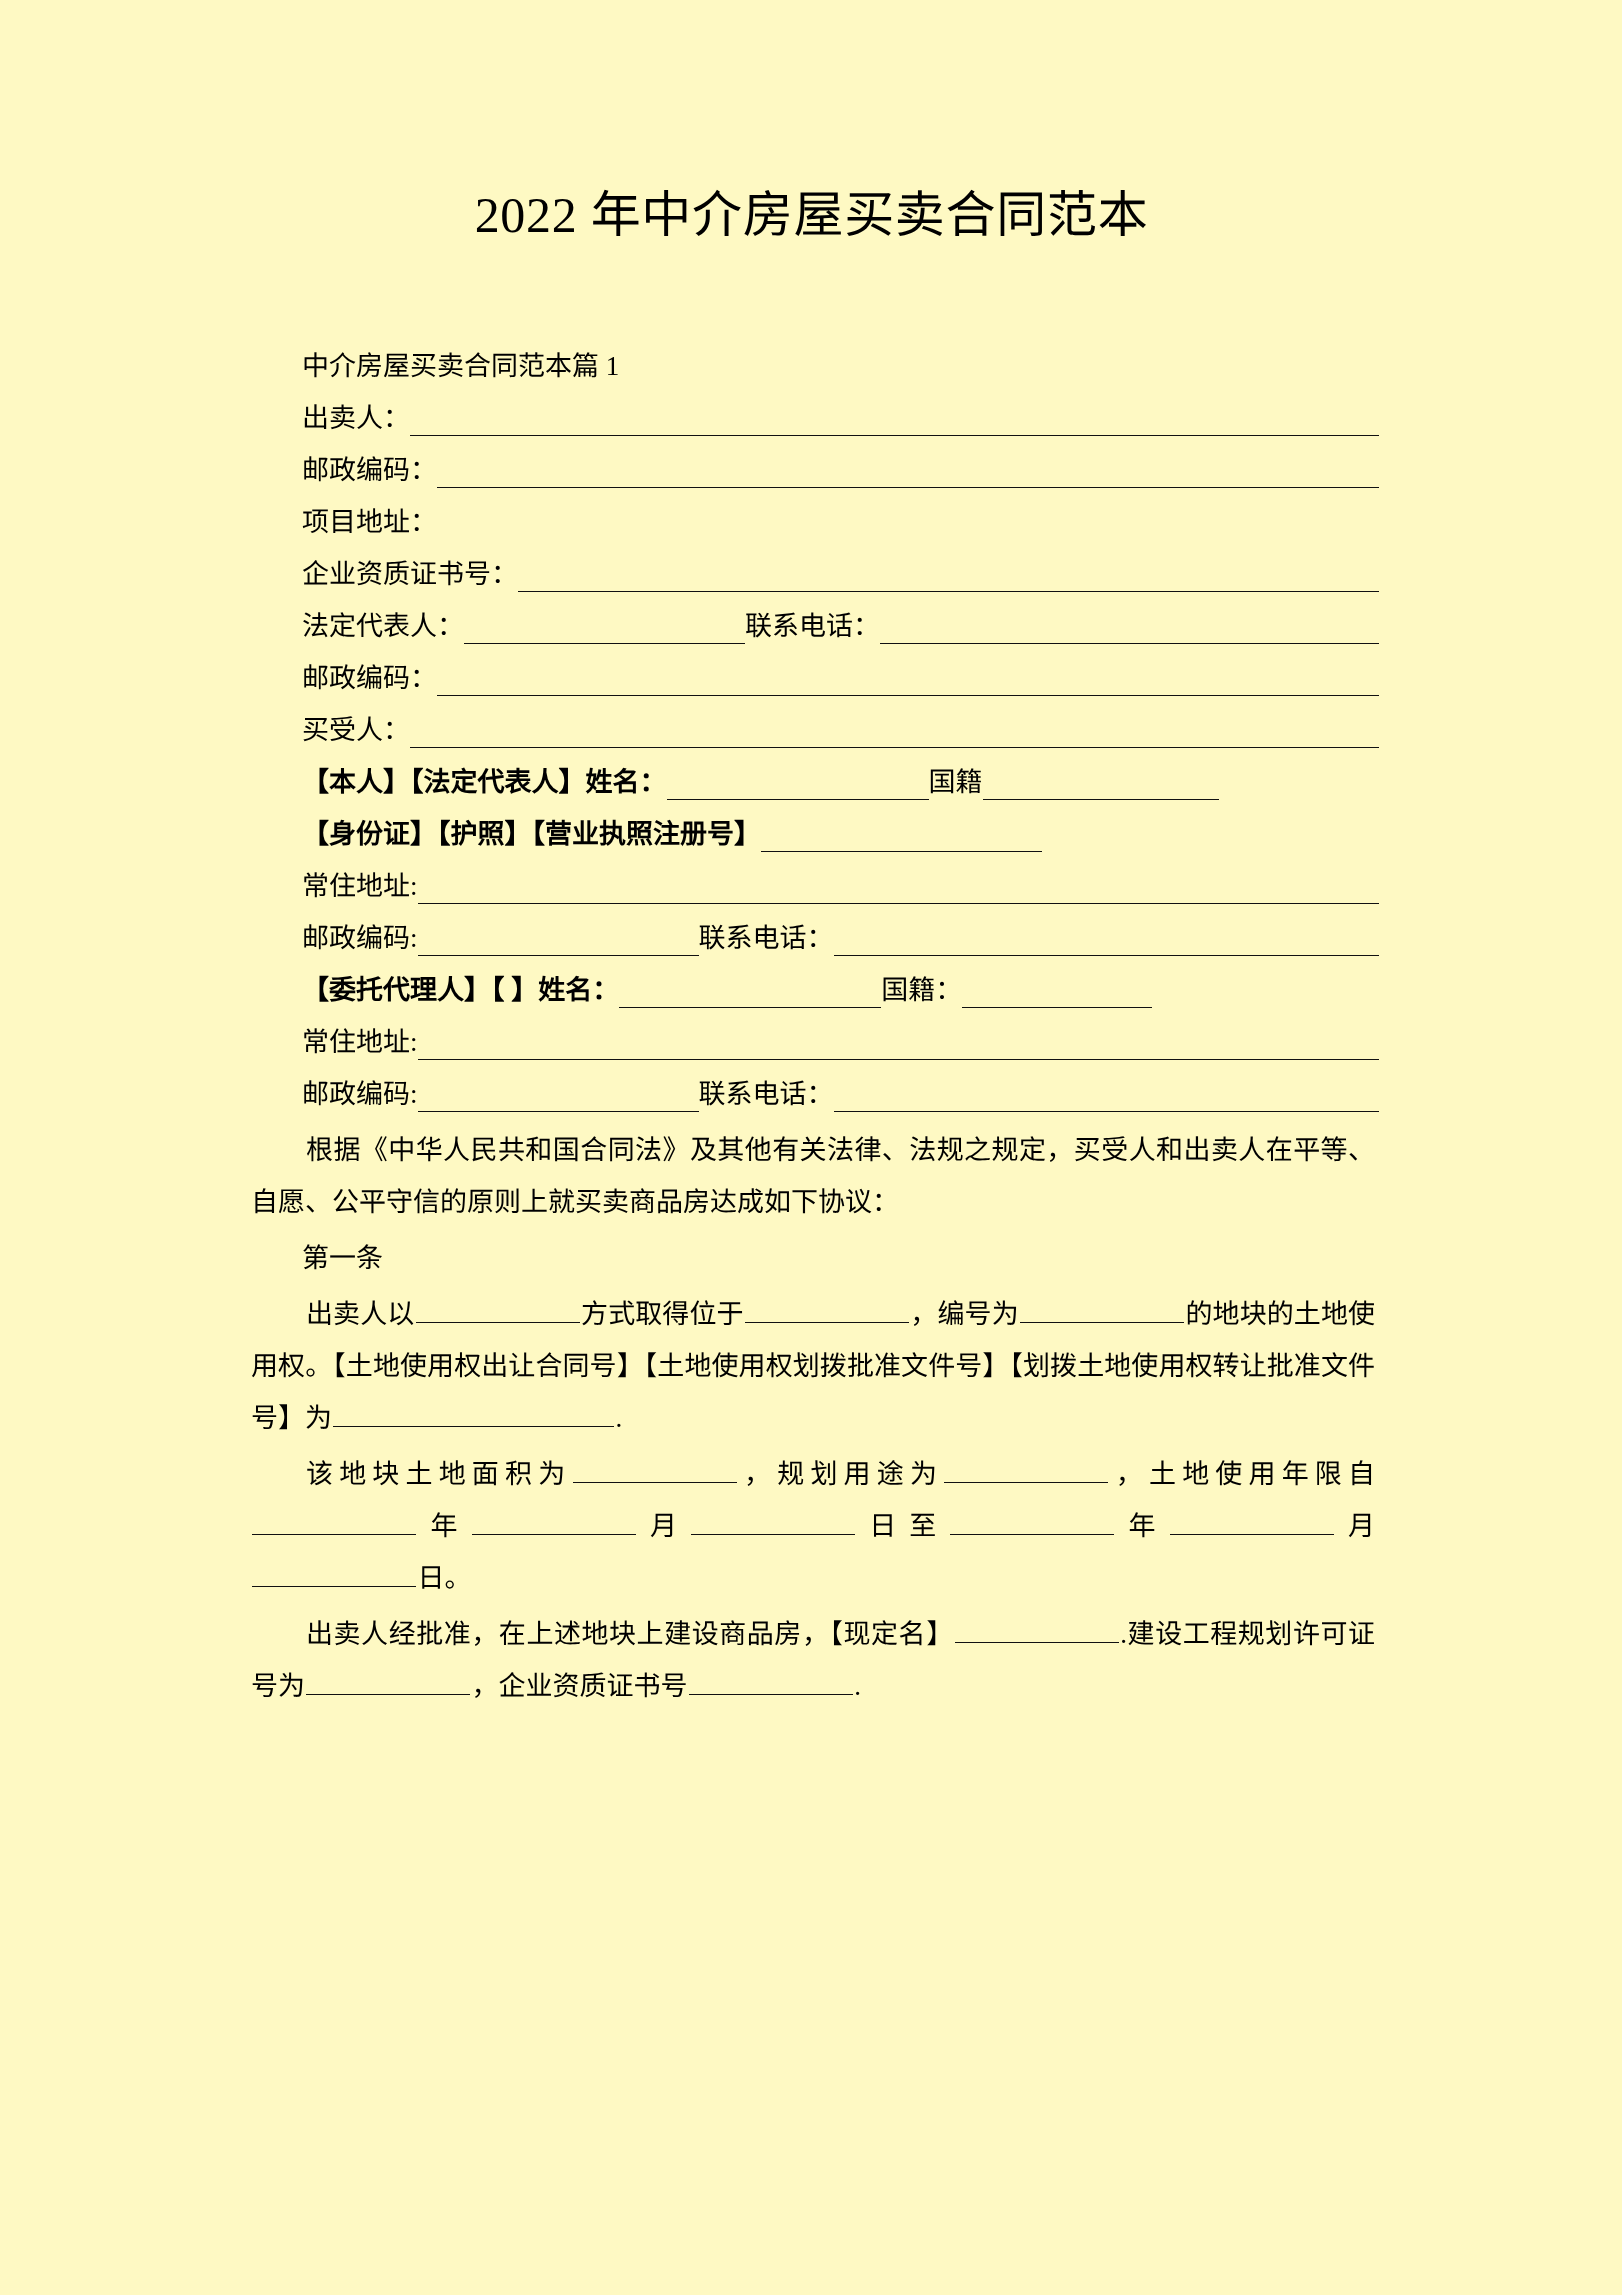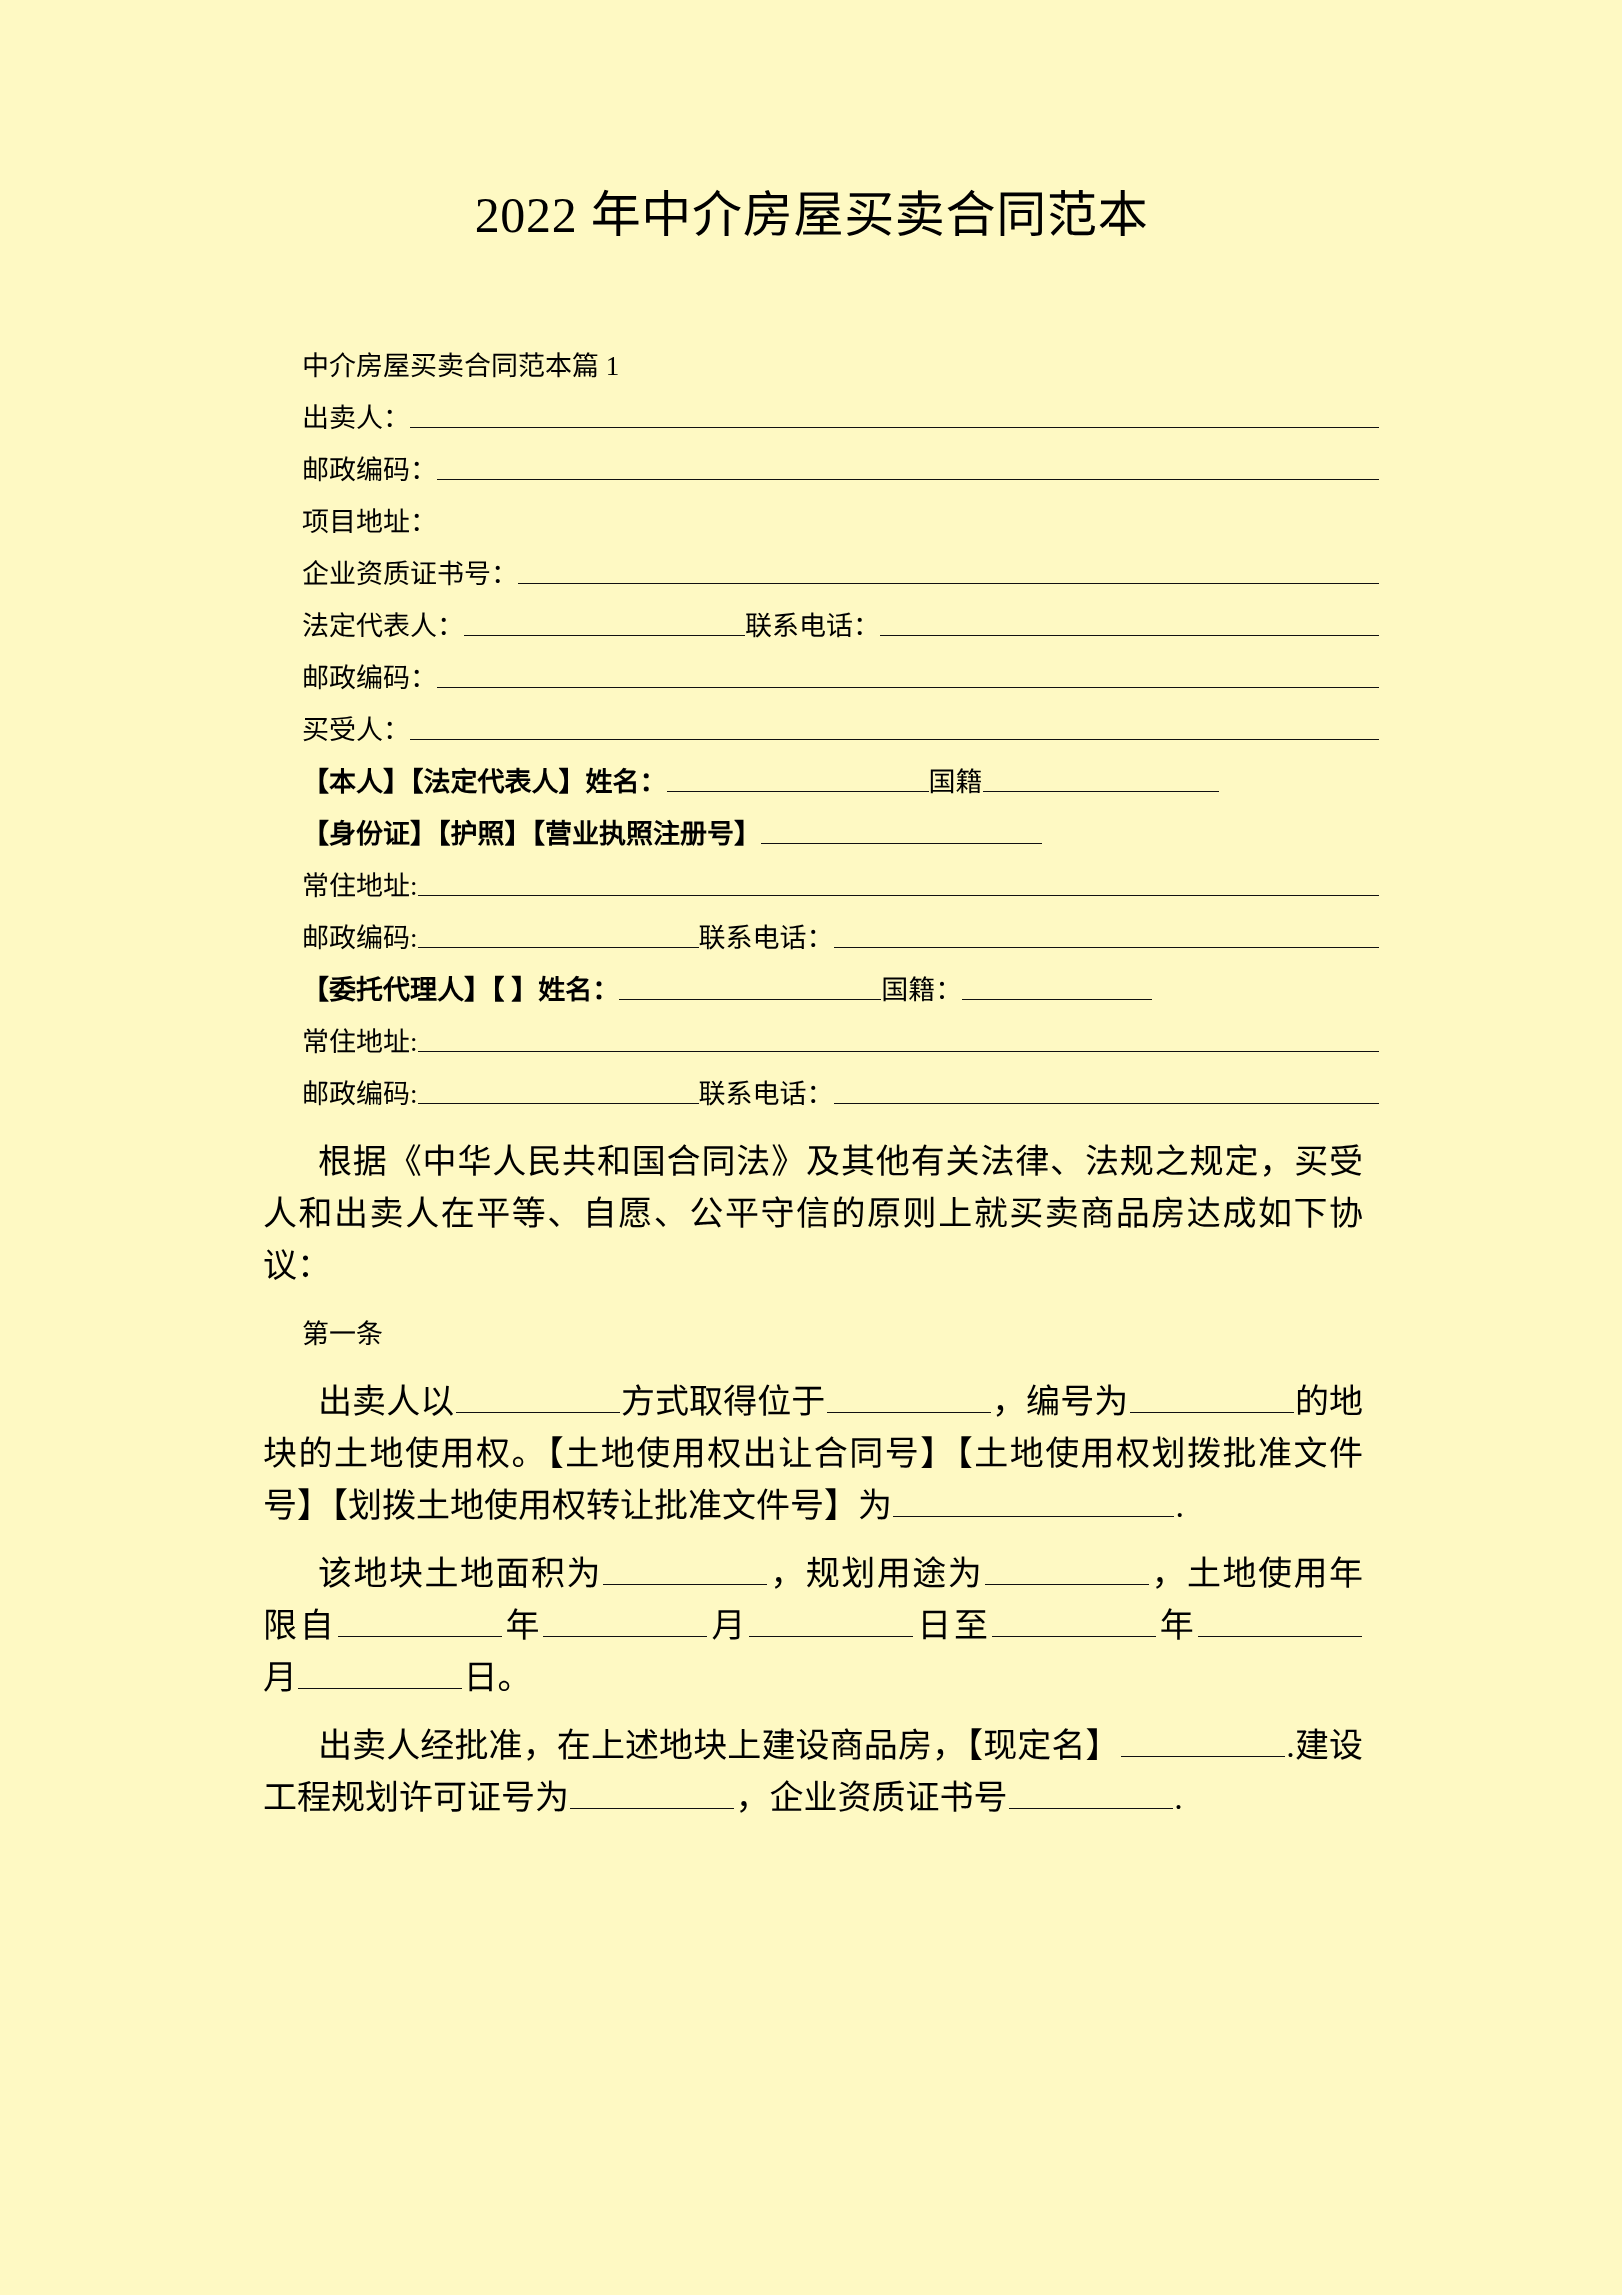--- a/index.html
+++ b/index.html
@@ -47,43 +47,43 @@
   
   .line {
     font-size: 27px;
     line-height: 52px;
     white-space: nowrap;
     position: relative;
   }
   .line.indent { padding-left: 55px; }
 
   .para {
-    font-size: 34px;
+    font-size: 27px;
     line-height: 52px;
     text-align: justify;
     text-justify: inter-ideograph;
     text-indent: 55px;
-    margin: 16px;
+    margin: 4px;
   }
 
   
   .rule {
     display: inline-block;
     border-bottom: 1.3px solid #111;
     vertical-align: baseline;
     height: 0.98em;
     margin: 0 1.3px;
   }
 
   .bold { font-weight: 700; }
 
   
   .fill-row {
     display: flex;
-    align-items: flex-start;
+    align-items: center;
     font-size: 27px;
     line-height: 52px;
     height: 52px;
     padding-left: 55px;
     white-space: nowrap;
   }
   .fill-row .lbl { flex: 0 0 auto; }
   .fill-row .grow {
     flex: 1 1 auto;
     border-bottom: 1.3px solid #111;

